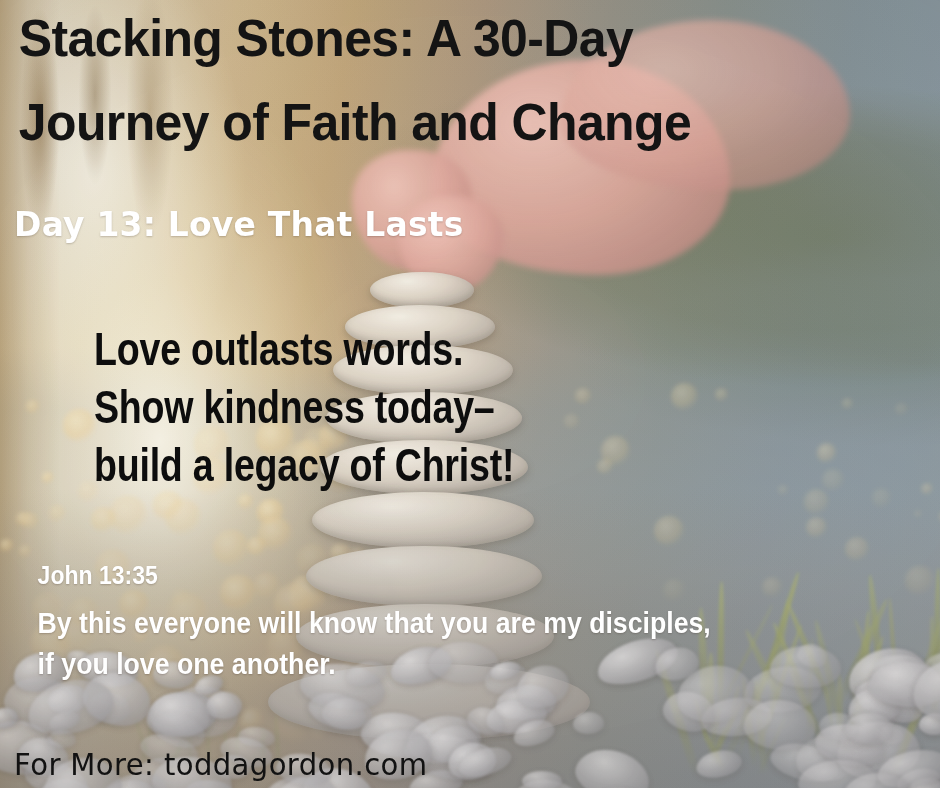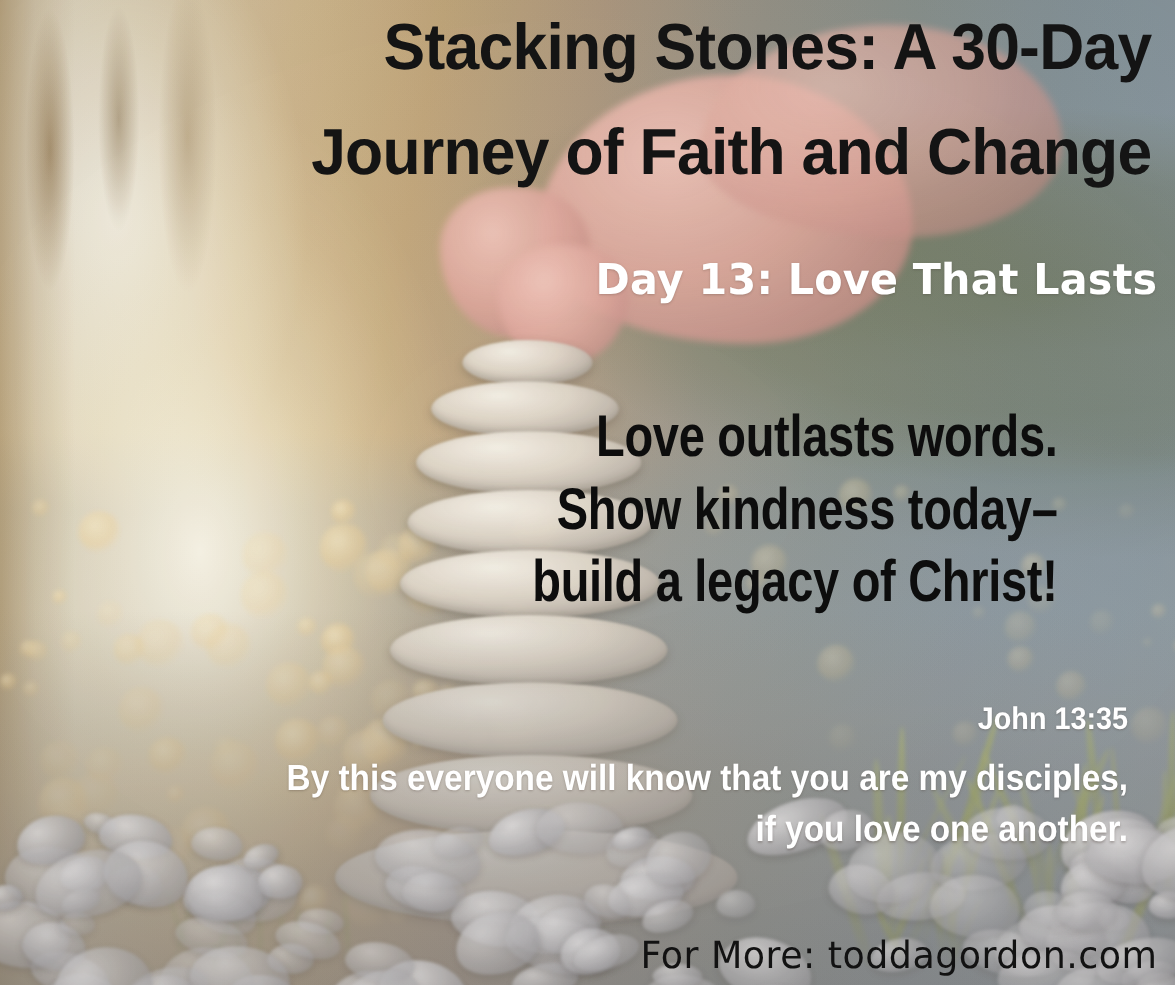--- a/index.html
+++ b/index.html
@@ -140,21 +140,21 @@
   
   #bg-soft {
     backdrop-filter: blur(0px);
     background: radial-gradient(ellipse 900px 620px at 50% 48%, rgba(255,255,255,0.05) 0%, rgba(0,0,0,0.06) 78%, rgba(0,0,0,0.12) 100%);
   }
 
   
   #content {
     position: absolute;
     inset: 0;
-    text-align: right;
+    text-align: left;
   }
 
   .title-line {
     position: absolute;
     left: 0;
     right: 0;
     color: #141414;
     font-weight: 700;
     font-size: 52px;
     line-height: 1.0;

